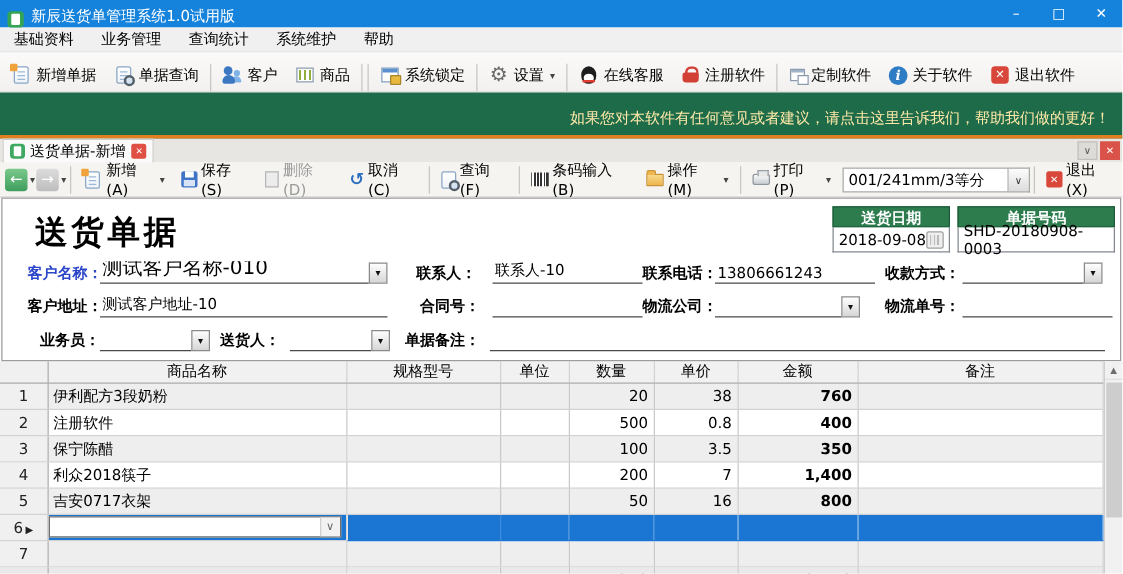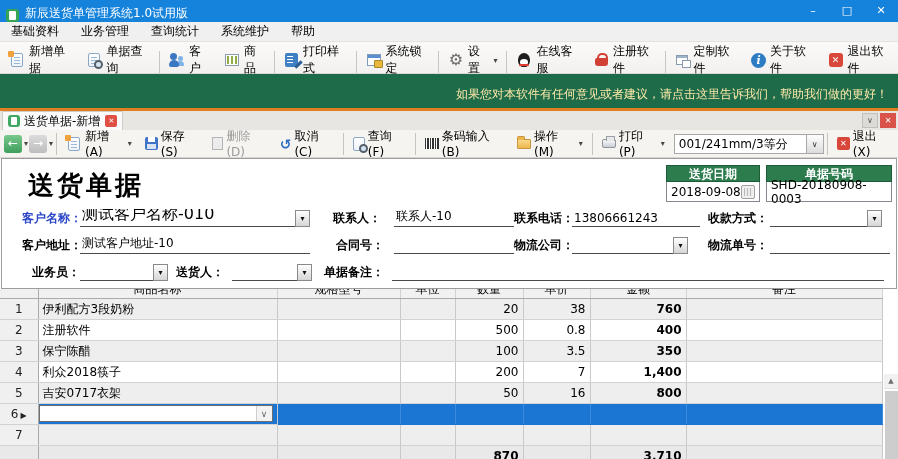--- a/index.html
+++ b/index.html
@@ -100,21 +100,21 @@
   .cal-btn { margin-left:auto; width:14px; height:14px; background:#efefef; border:1px solid #a0a0a0; border-radius:2px; position:relative; flex:none; }
   .cal-btn::before { content:""; position:absolute; left:2px; top:2px; right:2px; bottom:2px; background:repeating-linear-gradient(90deg,#9a9a9a 0 1px,#e8e8e8 1px 3px),repeating-linear-gradient(#9a9a9a 0 1px,#e8e8e8 1px 3px); opacity:.6; }
   .flabel { position:absolute; font-weight:bold; font-size:12px; line-height:18px; white-space:nowrap; }
   .flabel.blue { color:#2b46c8; }
   .ufield { position:absolute; height:18px; border-bottom:1px solid #4a4a4a; font-size:12px; display:flex; align-items:flex-end; padding:0 2px 1px; white-space:nowrap; overflow:hidden; }
   .combo { position:absolute; height:18px; display:flex; align-items:stretch; }
   .combo .cval { flex:1; border-bottom:1px solid #4a4a4a; font-size:16px; display:flex; align-items:flex-end; padding:0 2px 1px; white-space:nowrap; overflow:hidden; }
   .ddbtn { width:15px; height:17px; align-self:flex-end; background:linear-gradient(#fefefe,#d6d6d6); border:1px solid #8a8a8a; text-align:center; font-size:8px; line-height:15px; color:#111; flex:none; }
 
   
-  .gridwrap { display:flex; height:170px; overflow:hidden;align-items:center; }
+  .gridwrap { display:flex; height:170px; overflow:hidden; }
   table.grid { border-collapse:collapse; table-layout:fixed; width:882px; flex:none; }
   .grid th { height:16px; background:#f1f1f1; border-right:1px solid #d2d2d2; border-bottom:1px solid #ababab; font-weight:normal; font-size:12px; text-align:center; padding:0; }
   .grid td { height:21px; border-right:1px solid #c9c9c9; border-bottom:1px solid #d2d2d2; font-size:12px; padding:0 4px; white-space:nowrap; overflow:hidden; }
   .grid td.rn, .grid th.rn { background:#f0f0f0; border-right:1px solid #ababab; text-align:center; color:#222; padding:0; }
   .grid tr.odd td.c { background:#eeeeee; }
   .grid tr.even td.c { background:#ffffff; }
   .grid td.num { text-align:right; }
   .grid td.amt { text-align:right; font-weight:bold; }
   .grid tr.selrow td.c { background:#1b75d3; border-right:1px solid #3c8adc; border-bottom:1px solid #1b75d3; }
   .grid td.combocell { padding:0; background:#1b75d3; position:relative; }
@@ -161,24 +161,20 @@
   <div class="tsep"></div>
   <div class="tbtn">
     <span class="ic ic-users"></span>
     <span>客户</span>
   </div>
   <div class="tbtn">
     <span class="ic ic-grid"></span>
     <span>商品</span>
   </div>
   <div class="tsep"></div>
-  <div class="tbtn">
-    <span class="ic ic-book"></span>
-    <span>打印样式</span>
-  </div>
   <div class="tsep"></div>
   <div class="tbtn">
     <span class="ic ic-lockwin"></span>
     <span>系统锁定</span>
   </div>
   <div class="tsep"></div>
   <div class="tbtn">
     <span class="ic ic-gear">⚙</span>
     <span>设置</span>
     <span class="dd">▾</span>

